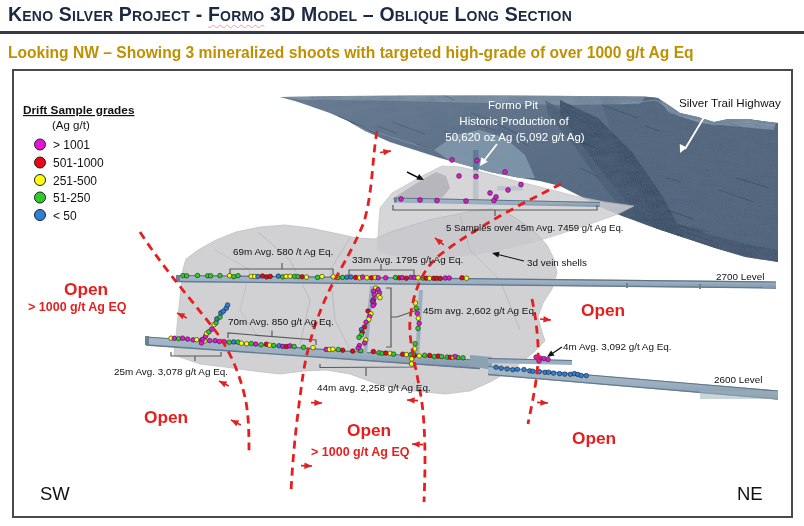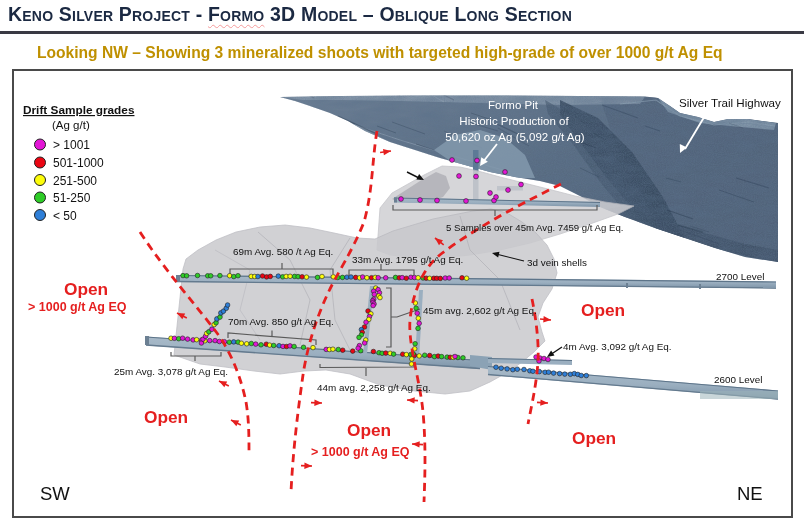--- a/index.html
+++ b/index.html
@@ -8,21 +8,21 @@
   .abs { position:absolute; }
 </style>
 </head>
 <body>
 <div class="abs" style="left:0;top:0;width:804px;height:526px;">
 
   <div class="abs" style="left:8px;top:2.5px;font-size:19.5px;font-weight:bold;color:#1b2942;font-variant:small-caps;letter-spacing:0.2px;white-space:nowrap;">Keno Silver Project - <span style="text-decoration:underline wavy #f49b9b 1px;text-underline-offset:3px;">Formo</span> 3D Model – Oblique Long Section</div>
 
   <div class="abs" style="left:0;top:31px;width:804px;height:3px;background:#3a3a44;"></div>
 
-  <div class="abs" style="left:8px;top:44px;font-size:15.6px;font-weight:bold;color:#bf9000;white-space:nowrap;margin-left:29px;">Looking NW – Showing 3 mineralized shoots with targeted high-grade of over 1000 g/t Ag Eq</div>
+  <div class="abs" style="left:8px;top:44px;font-size:15.6px;font-weight:bold;color:#bf9000;white-space:nowrap;">Looking NW – Showing 3 mineralized shoots with targeted high-grade of over 1000 g/t Ag Eq</div>
 
   <svg class="abs" style="left:0;top:0;" width="804" height="526" viewBox="0 0 804 526">
     <defs>
       <linearGradient id="terr" x1="0" y1="0" x2="1" y2="1">
         <stop offset="0" stop-color="#6e8095"></stop>
         <stop offset="0.45" stop-color="#5a6d83"></stop>
         <stop offset="1" stop-color="#4c5e75"></stop>
       </linearGradient>
       <linearGradient id="bar" x1="0" y1="0" x2="0" y2="1">
         <stop offset="0" stop-color="#a8bac9"></stop>

